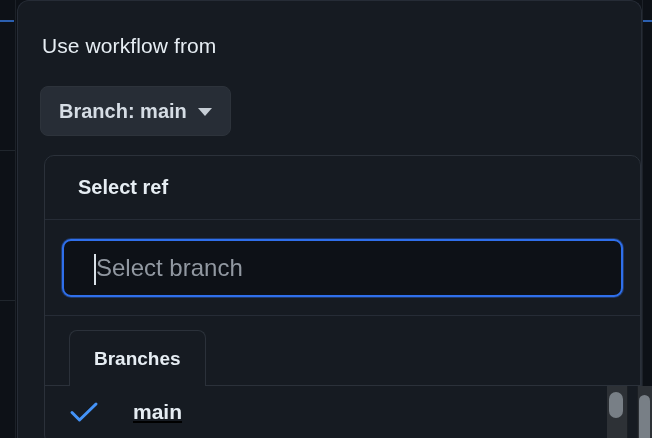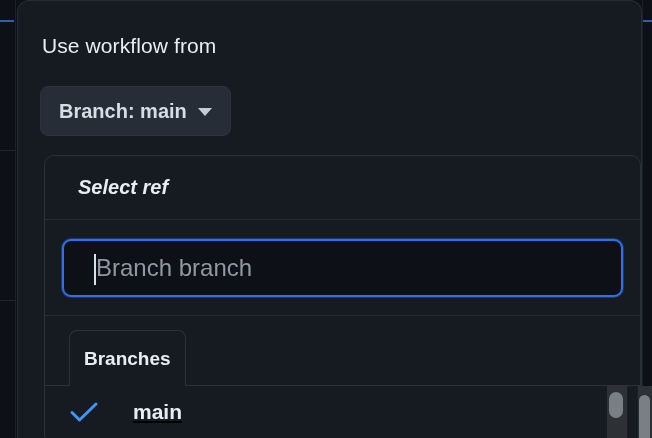--- a/index.html
+++ b/index.html
@@ -124,21 +124,20 @@
     border-radius: 10px;
     overflow: hidden;
   }
 
   .popover-header {
     height: 64px;
     display: flex;
     align-items: center;
     padding-left: 33px;
     border-bottom: 1px solid #262c36;
-    font-style: italic;
   }
   .popover-header-title {
     font-size: 20px;
     font-weight: 700;
     color: #e6edf3;
   }
 
   .popover-search-row {
     padding: 19px 17px 18px 17px;
     border-bottom: 1px solid #262c36;
@@ -185,21 +184,21 @@
     position: absolute;
     left: 0; right: 0; bottom: 0;
     height: 1px;
     background: #2b313a;
   }
   .tab {
     position: relative;
     height: 56px;
     display: flex;
     align-items: center;
-    padding: 0 14px;
+    padding: 0 24px;
     font-size: 19px;
     font-weight: 400;
     color: #9198a1;
     cursor: pointer;
     border: 1px solid transparent;
     border-bottom: none;
     border-top-left-radius: 8px;
     border-top-right-radius: 8px;
   }
   .tab.selected {
@@ -317,21 +316,21 @@
 
     <div class="ref-popover">
 
       <div class="popover-header">
         <span class="popover-header-title">Select ref</span>
       </div>
 
       <div class="popover-search-row">
         <div class="search-field">
           <span class="search-caret"></span>
-          <span class="search-placeholder">Branch branch</span>
+          <span class="search-placeholder">Select branch</span>
         </div>
       </div>
 
       <div class="tab-bar">
         <div class="tab selected">
           <span>Branches</span>
         </div>
       </div>
 
       <div class="ref-list">

